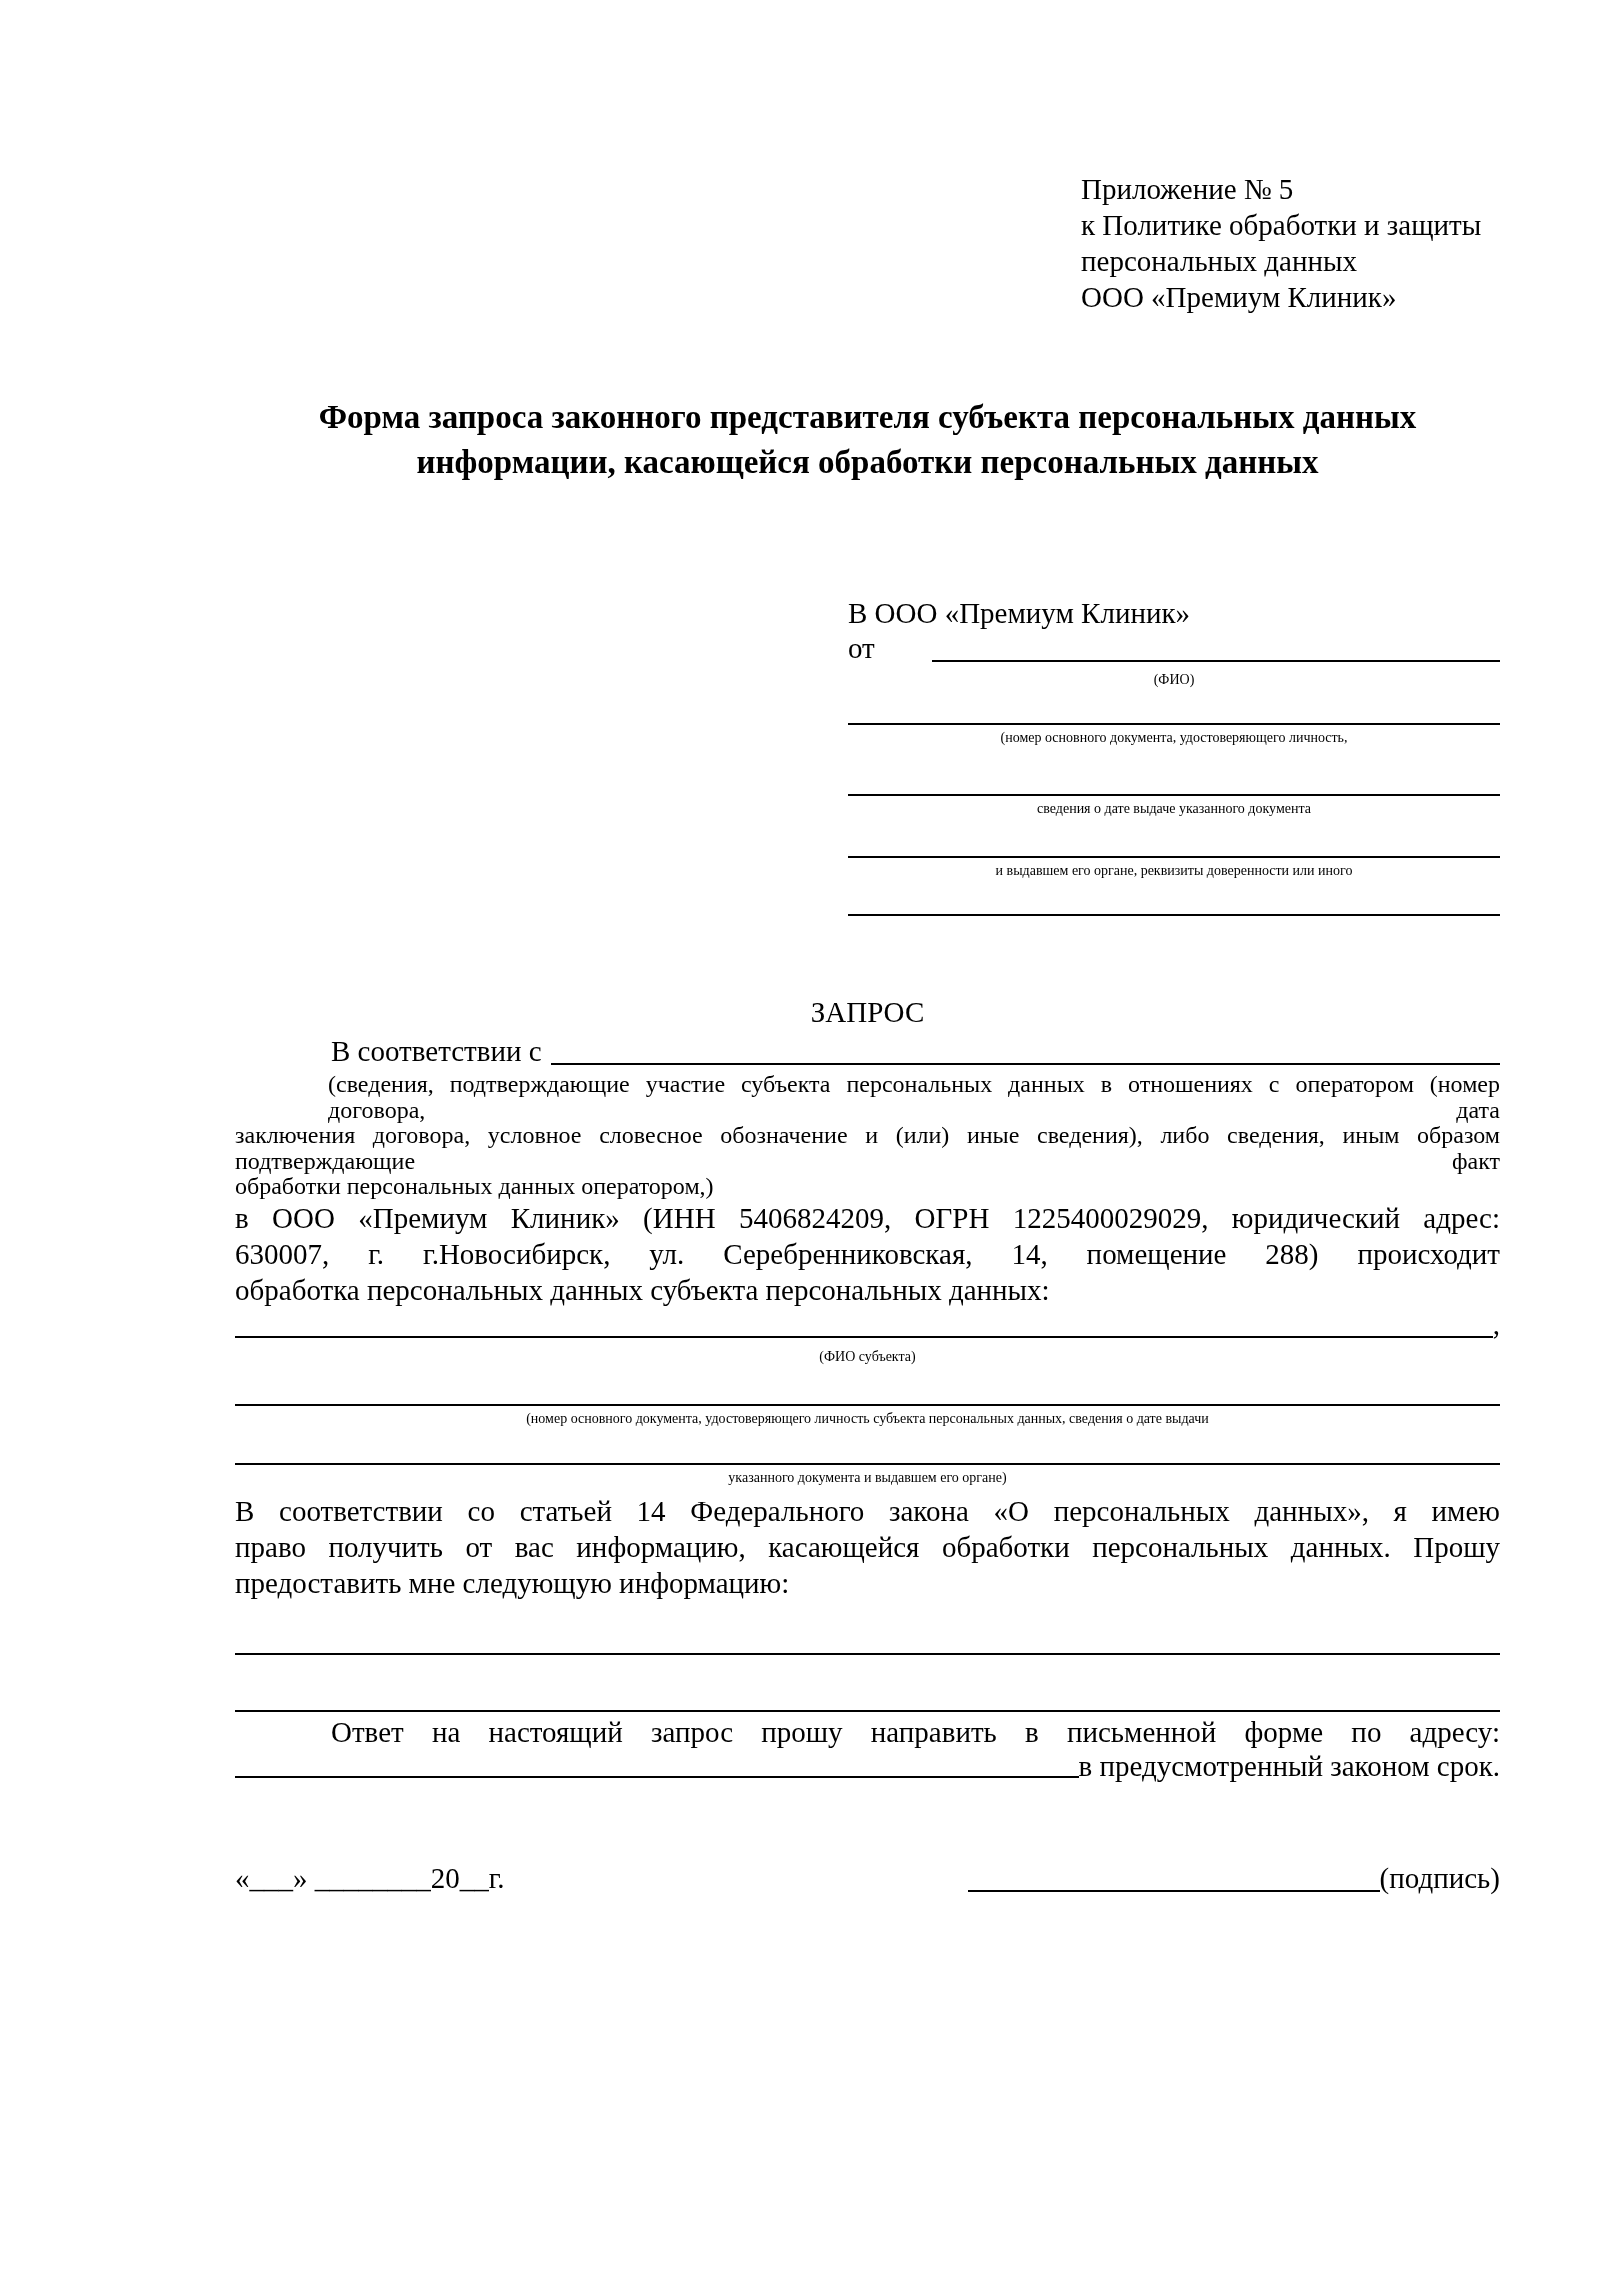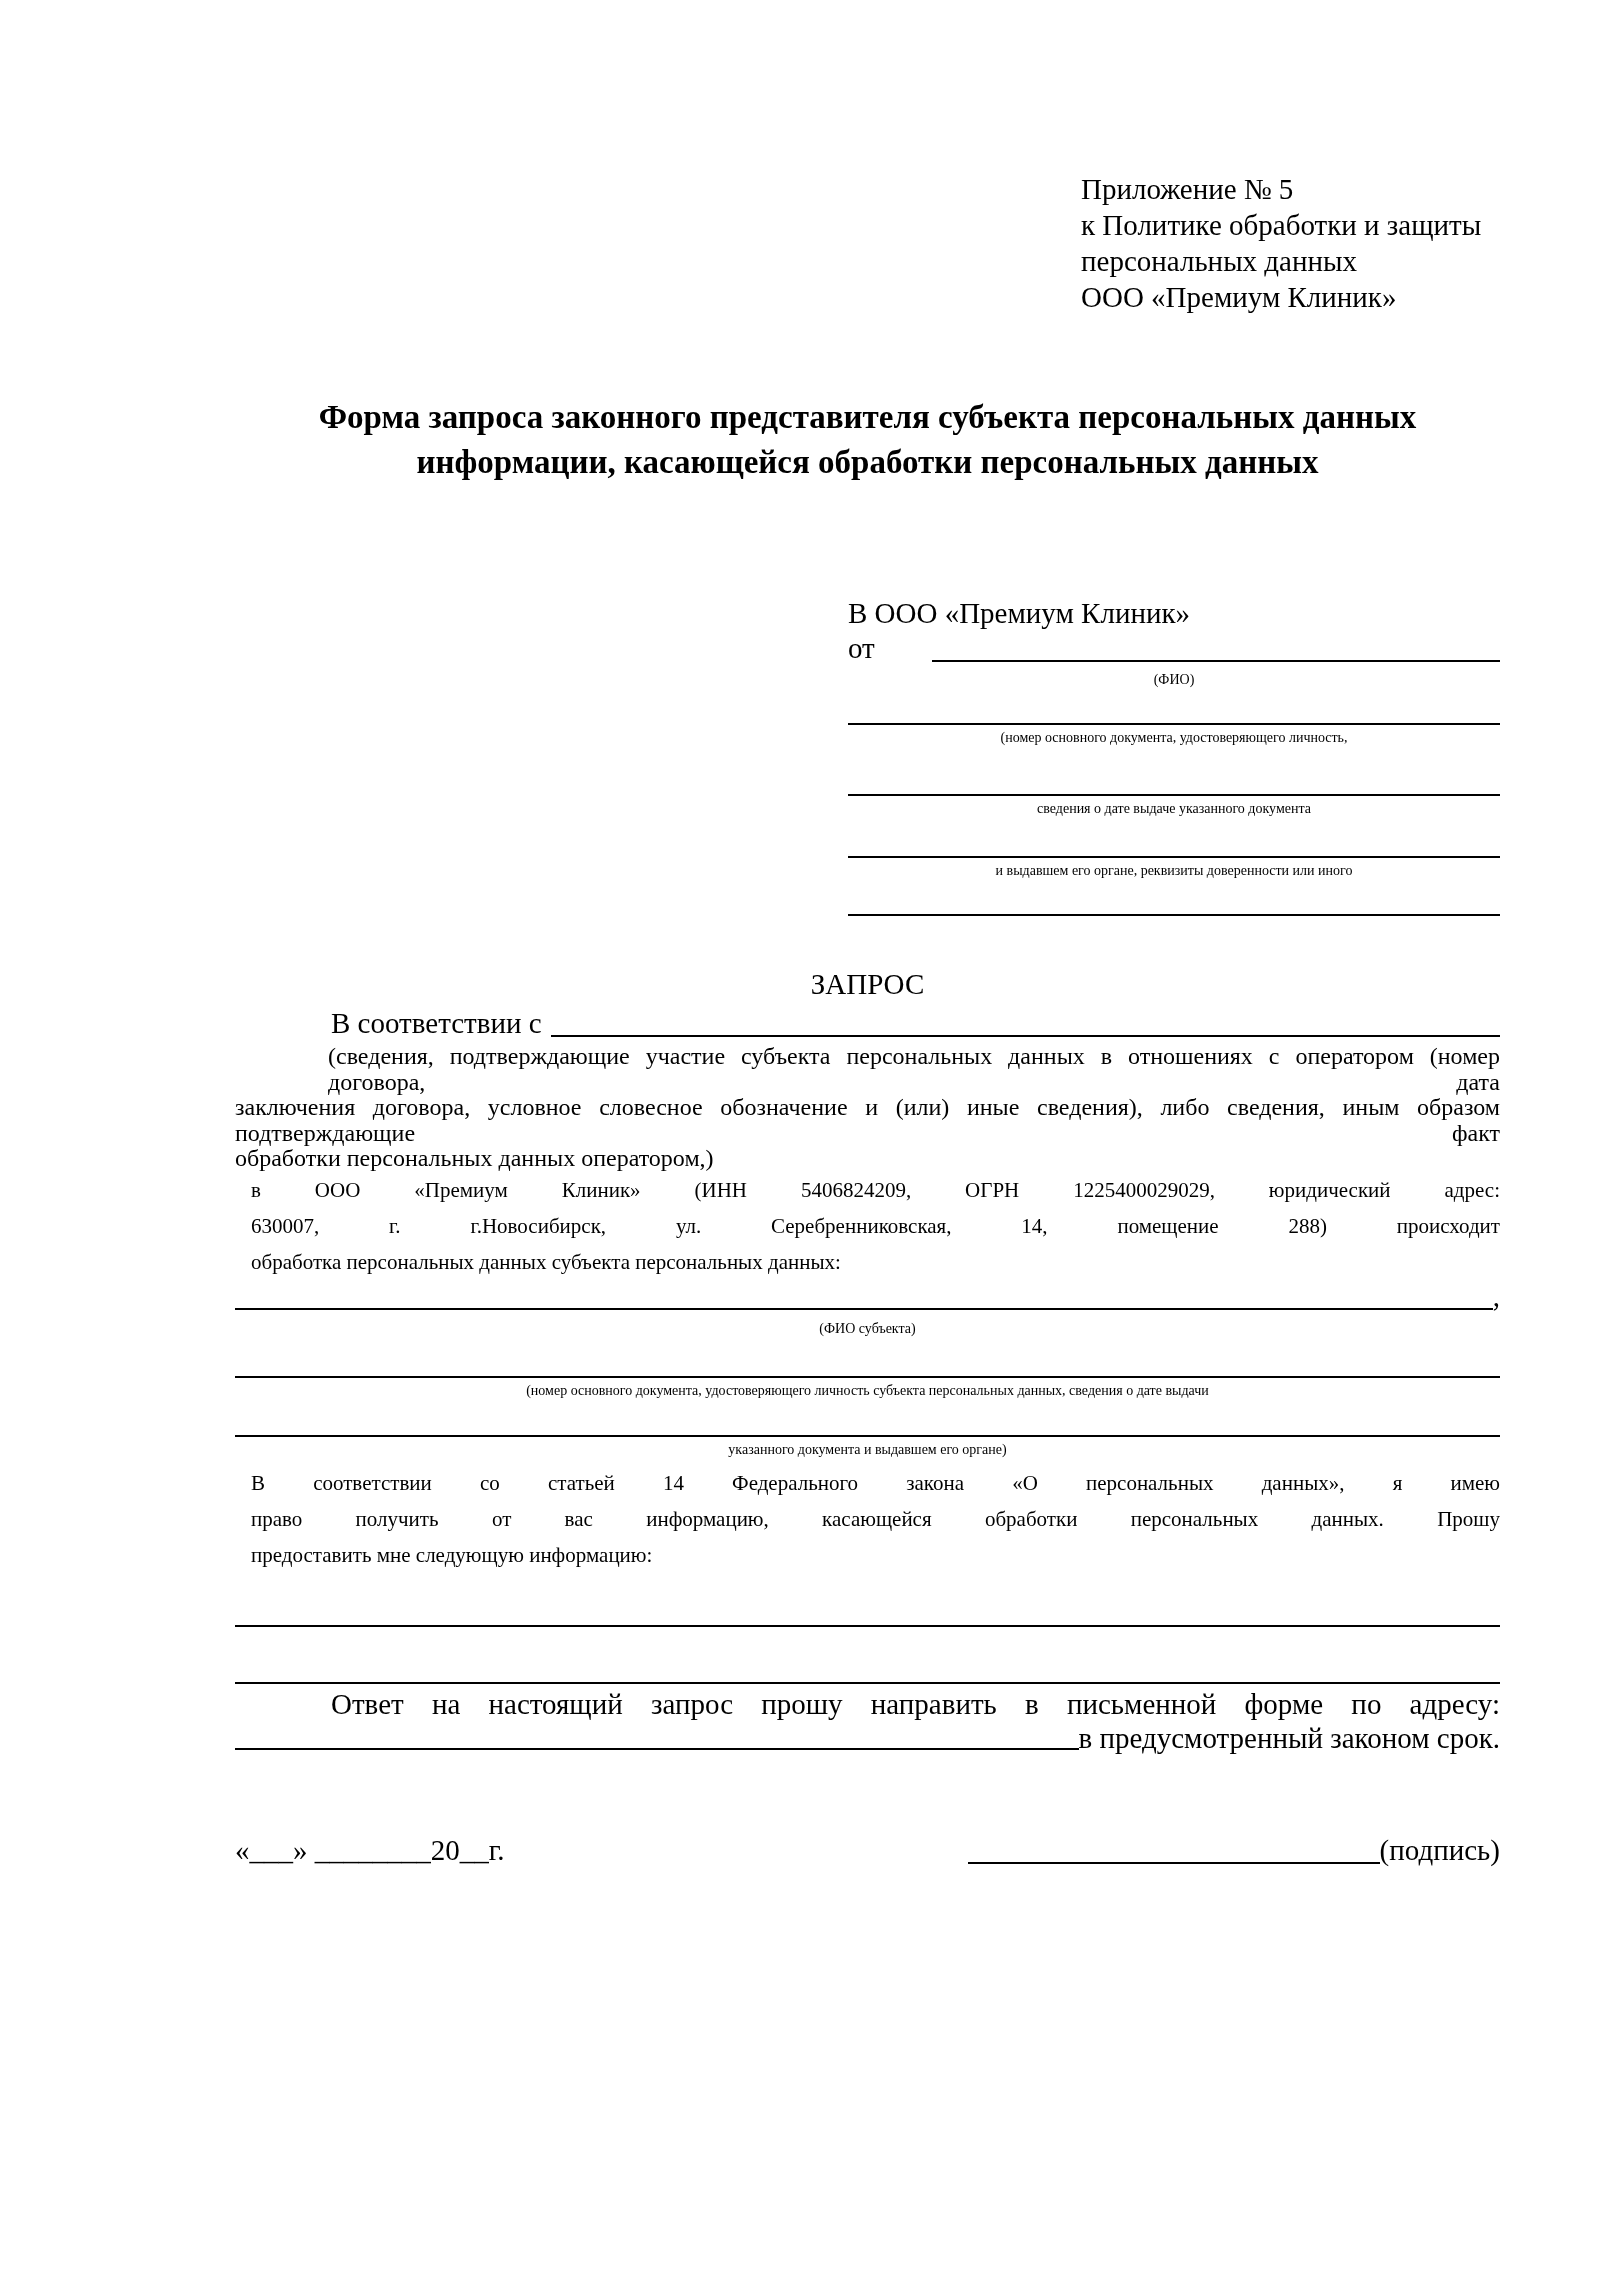--- a/index.html
+++ b/index.html
@@ -56,40 +56,40 @@
   .wl-1 { height: 30px; }
   .wl-2 { height: 44px; }
   .wl-3 { height: 34px; }
   .wl-4 { height: 31px; }
   .wl-5 { height: 35px; }
   .wl-6 { height: 31px; }
   .wl-7 { height: 52px; }
   .wl-8 { height: 55px; }
 
   .request-heading {
-    margin-top: 50px;
+    margin-top: 78px;
     font-size: 29px;
     line-height: 37px;
     text-align: center;
   }
 
   .according-row {
     margin-top: 2px;
     padding-left: 96px;
     font-size: 29px;
     line-height: 37px;
     height: 37px;
   }
   .according-row .label { margin-right: 9.8px; }
 
   .note { font-size: 24px; line-height: 25.5px; margin-top: 2px; }
   .note .indent { padding-left: 93px; }
   .jl { text-align: justify; text-align-last: justify; }
 
-  .par { font-size: 21px; line-height: 36px; margin-left: 16px; }
+  .par { font-size: 29px; line-height: 36px; }
 
   .comma-row { height: 34px; font-size: 29px; line-height: 32px; }
   .comma-row .blank { margin-bottom: 3.9px; }
 
   .cap-mt { margin-top: 2px; }
   .law { margin-top: 2.9px; }
 
   .reply-line {
     margin-top: 2px;
     padding-left: 96px;

